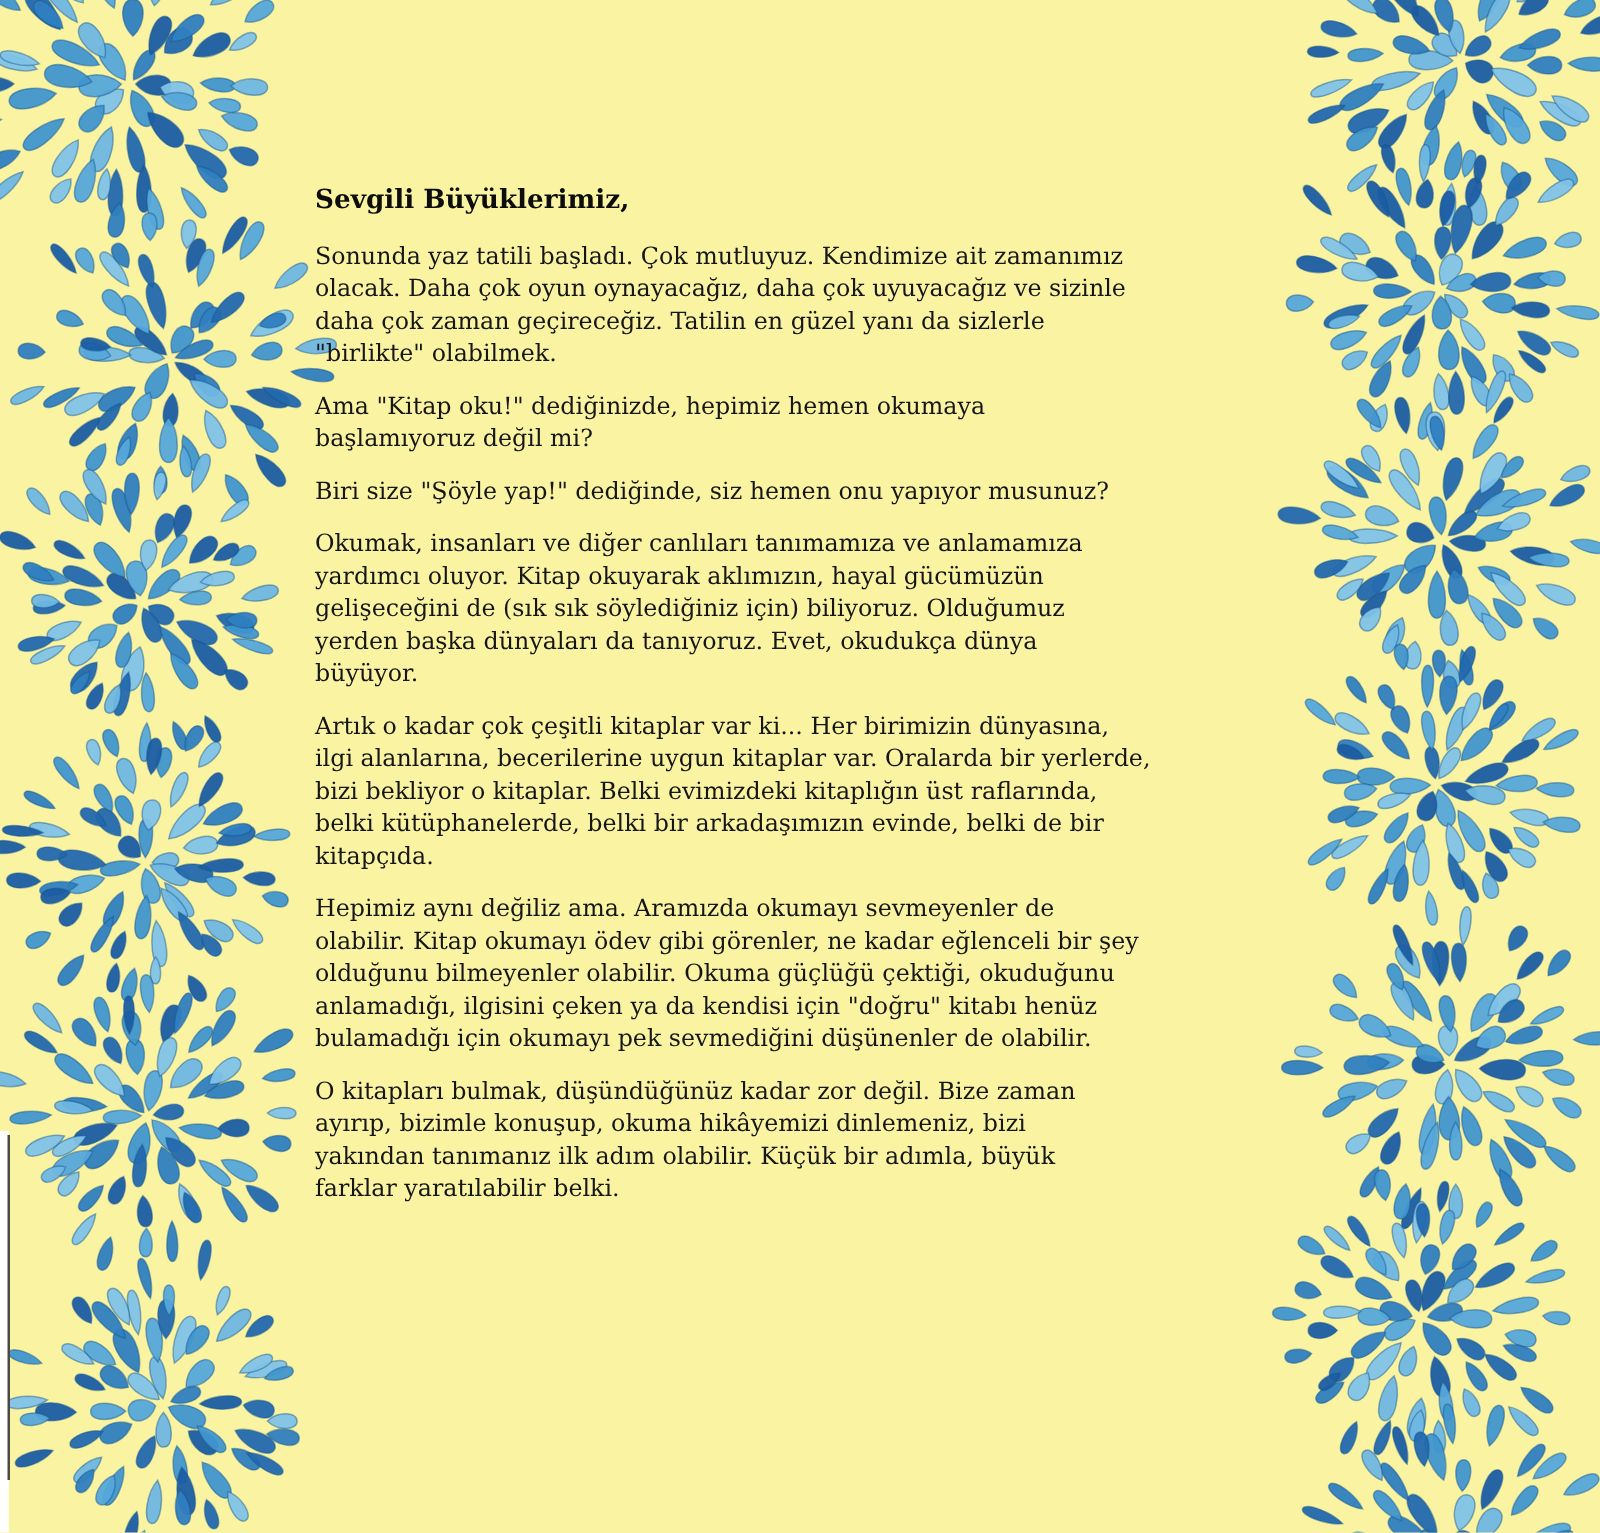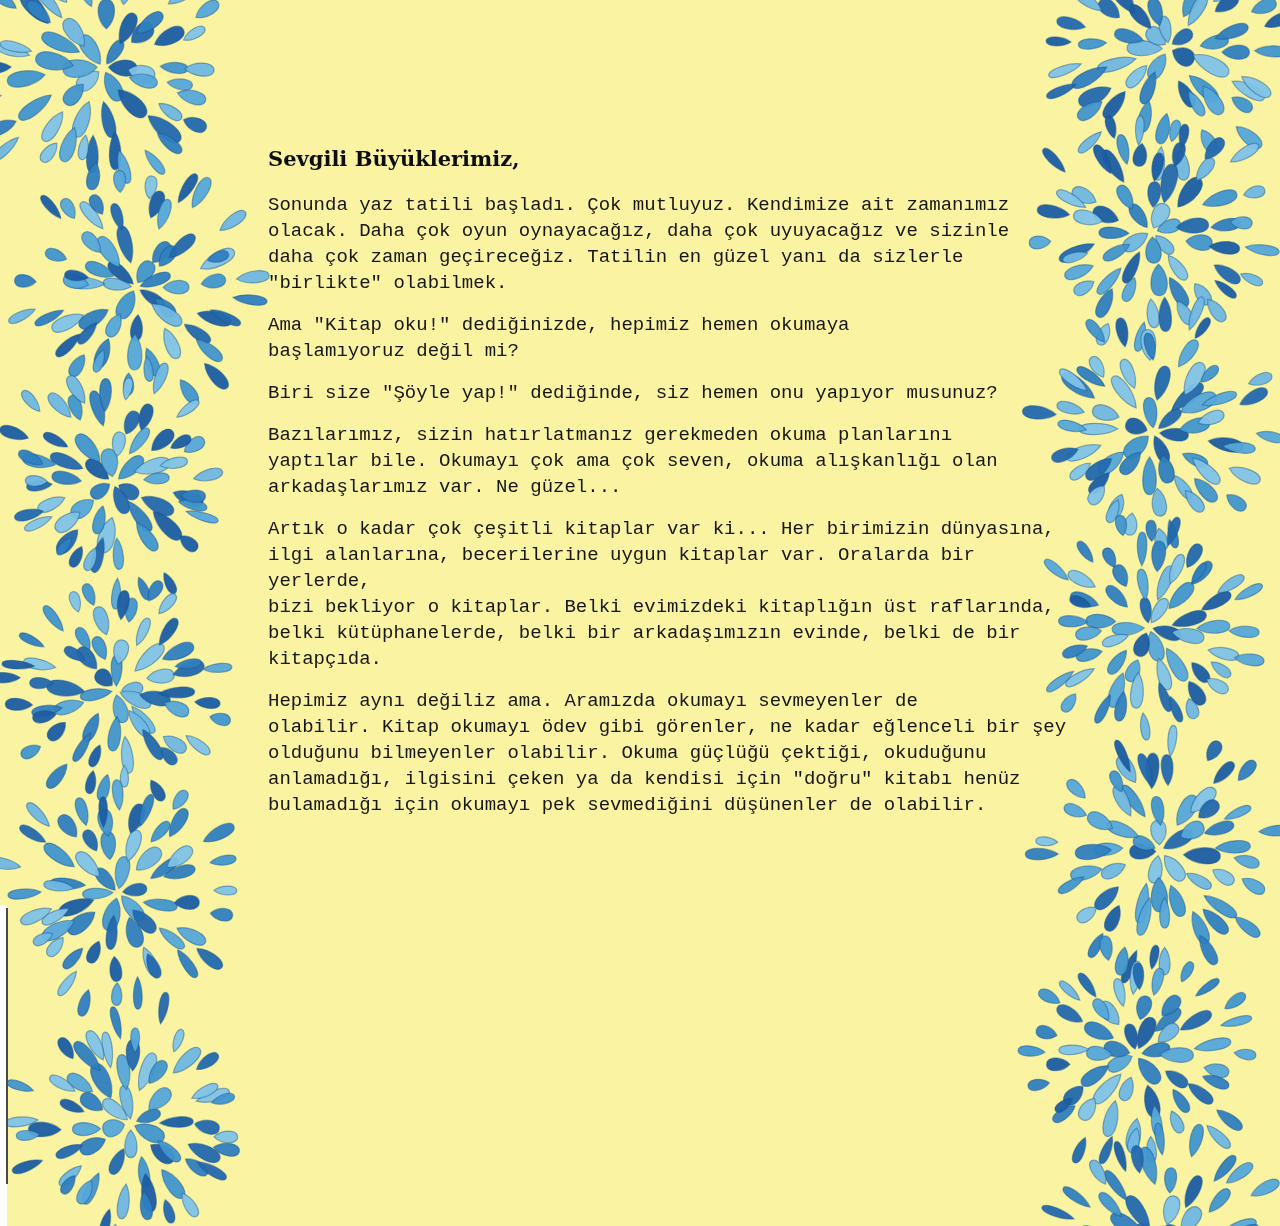--- a/index.html
+++ b/index.html
@@ -17,39 +17,38 @@
   .flower-layer {
     position: absolute;
     left: 0;
     top: 0;
     width: 1280px;
     height: 1226px;
     pointer-events: none;
   }
   .letter {
     position: absolute;
-    left: 268px;
+    left: 252px;
     top: 146px;
     width: 800px;
     z-index: 2;
     color: #161616;
   }
   .letter h1 {
     margin: 0 0 20px 0;
     font-size: 21px;
     line-height: 26px;
     font-weight: 700;
     color: #0d0d0d;
   }
   .letter p {
     margin: 0 0 16px 0;
     font-size: 19px;
     line-height: 26px;
     white-space: pre-wrap;
-    font-family: Liberation Mono, monospace;
   }
   .page-edge-artifact {
     position: absolute;
     left: 0;
     top: 905px;
     width: 7px;
     height: 321px;
     background: #ffffff;
     z-index: 3;
   }
@@ -854,26 +853,32 @@
 
 <main class="letter">
   <h1>Sevgili Büyüklerimiz,</h1>
   <p>Sonunda yaz tatili başladı. Çok mutluyuz. Kendimize ait zamanımız
 olacak. Daha çok oyun oynayacağız, daha çok uyuyacağız ve sizinle
 daha çok zaman geçireceğiz. Tatilin en güzel yanı da sizlerle
 "birlikte" olabilmek.</p>
   <p>Ama "Kitap oku!" dediğinizde, hepimiz hemen okumaya
 başlamıyoruz değil mi?</p>
   <p>Biri size "Şöyle yap!" dediğinde, siz hemen onu yapıyor musunuz?</p>
-  <p>Bazılarımız, sizin hatırlatmanız gerekmeden okuma planlarını
-yaptılar bile. Okumayı çok ama çok seven, okuma alışkanlığı olan
-arkadaşlarımız var. Ne güzel...</p>
+  <p>Okumak, insanları ve diğer canlıları tanımamıza ve anlamamıza
+yardımcı oluyor. Kitap okuyarak aklımızın, hayal gücümüzün
+gelişeceğini de (sık sık söylediğiniz için) biliyoruz. Olduğumuz
+yerden başka dünyaları da tanıyoruz. Evet, okudukça dünya
+büyüyor.</p>
   <p>Artık o kadar çok çeşitli kitaplar var ki... Her birimizin dünyasına,
 ilgi alanlarına, becerilerine uygun kitaplar var. Oralarda bir yerlerde,
 bizi bekliyor o kitaplar. Belki evimizdeki kitaplığın üst raflarında,
 belki kütüphanelerde, belki bir arkadaşımızın evinde, belki de bir
 kitapçıda.</p>
   <p>Hepimiz aynı değiliz ama. Aramızda okumayı sevmeyenler de
 olabilir. Kitap okumayı ödev gibi görenler, ne kadar eğlenceli bir şey
 olduğunu bilmeyenler olabilir. Okuma güçlüğü çektiği, okuduğunu
 anlamadığı, ilgisini çeken ya da kendisi için "doğru" kitabı henüz
 bulamadığı için okumayı pek sevmediğini düşünenler de olabilir.</p>
+  <p>O kitapları bulmak, düşündüğünüz kadar zor değil. Bize zaman
+ayırıp, bizimle konuşup, okuma hikâyemizi dinlemeniz, bizi
+yakından tanımanız ilk adım olabilir. Küçük bir adımla, büyük
+farklar yaratılabilir belki.</p>
 </main>
 
 </body></html>

